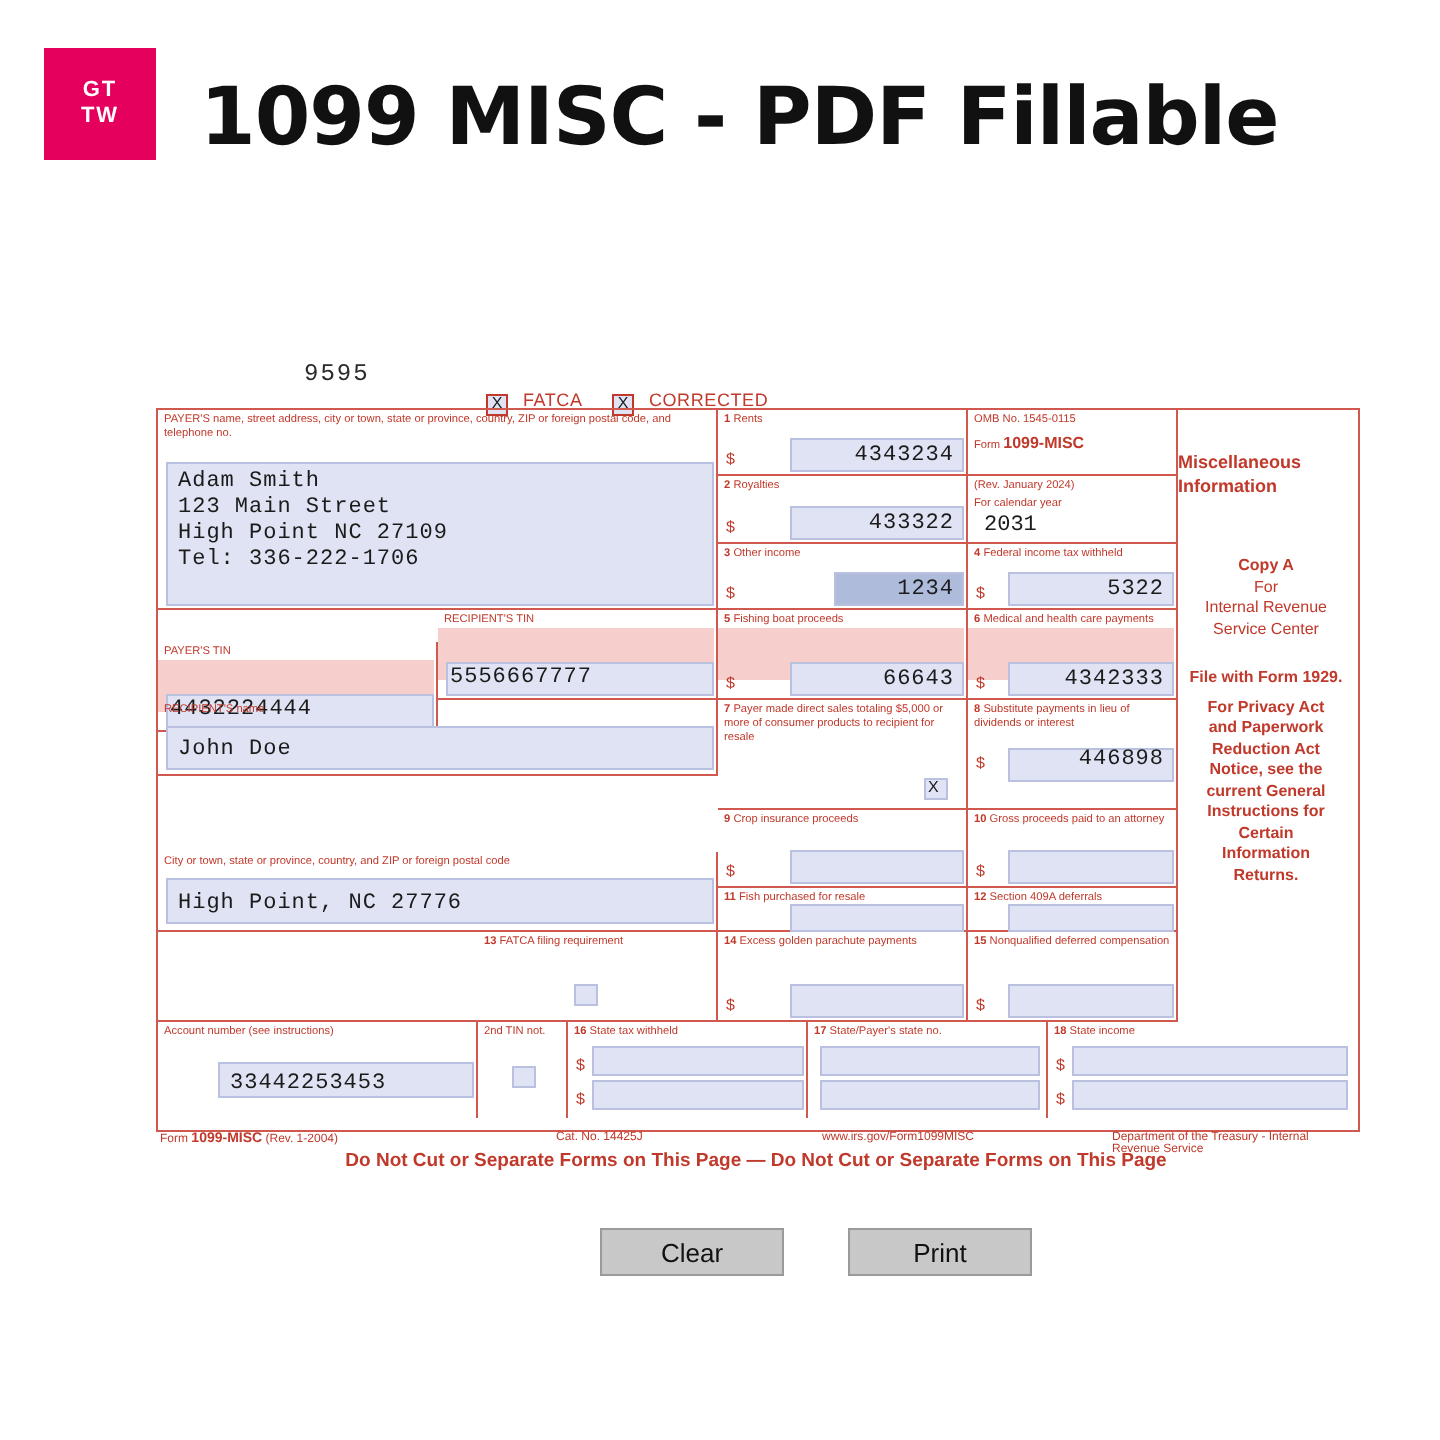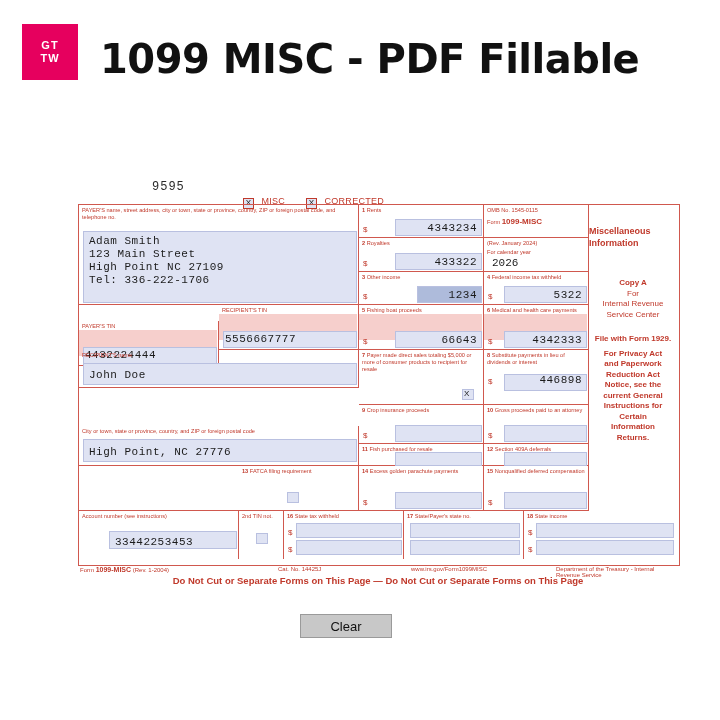--- a/index.html
+++ b/index.html
@@ -86,21 +86,21 @@
 
   <div class="title">1099 MISC - PDF Fillable</div>
 
   <div class="form">
 
     <div class="formnum">9595</div>
 
     <div class="voidline">
       <span style="position:absolute;left:165px;top:0;">
         <span class="chkbox">X</span>
-        <span class="voidlabel">MISC</span>
+        <span class="voidlabel">FATCA</span>
       </span>
       <span style="position:absolute;left:228px;top:0;">
         <span class="chkbox">X</span>
         <span class="voidlabel">CORRECTED</span>
       </span>
     </div>
 
     <div class="grid">
 
       <div class="cell" style="left:0;top:0;width:280px;height:100px;">
@@ -220,21 +220,21 @@
       <div class="cell" style="left:405px;top:0;width:105px;height:33px;">
         <span class="lbl">OMB No. 1545-0115</span>
         <span class="lbl" style="padding-top:4px;">
           <span>Form</span>
           <span class="big">1099-MISC</span>
         </span>
       </div>
       <div class="cell" style="left:405px;top:33px;width:105px;height:34px;">
         <span class="lbl">(Rev. January 2024)</span>
         <span class="lbl">For calendar year</span>
-        <span style="position:absolute;left:8px;bottom:2px;font-family:'Liberation Mono',monospace;font-size:11px;color:#1b1b1b;">2026</span>
+        <span style="position:absolute;left:8px;bottom:2px;font-family:'Liberation Mono',monospace;font-size:11px;color:#1b1b1b;">2031</span>
       </div>
 
       <div class="cell" style="left:405px;top:67px;width:105px;height:33px;">
         <span class="lbl"><b>4</b> <span>Federal income tax withheld</span></span>
         <span class="dollar">$</span>
         <div class="fill" style="left:20px;top:14px;width:81px;height:15px;"></div>
         <span class="val">5322</span>
       </div>
 
       <div class="cell" style="left:405px;top:100px;width:105px;height:45px;">
@@ -319,14 +319,15 @@
       </span>
       <span class="fc">Cat. No. 14425J</span>
       <span class="fr">www.irs.gov/Form1099MISC</span>
       <span class="ff">Department of the Treasury - Internal Revenue Service</span>
     </div>
 
     <div class="donotcut">Do Not Cut or Separate Forms on This Page — Do Not Cut or Separate Forms on This Page</div>
   </div>
 
   <div class="btn btn-clear">Clear</div>
+  <div class="btn btn-print">Print</div>
 
 </div>
 
 </body></html>

